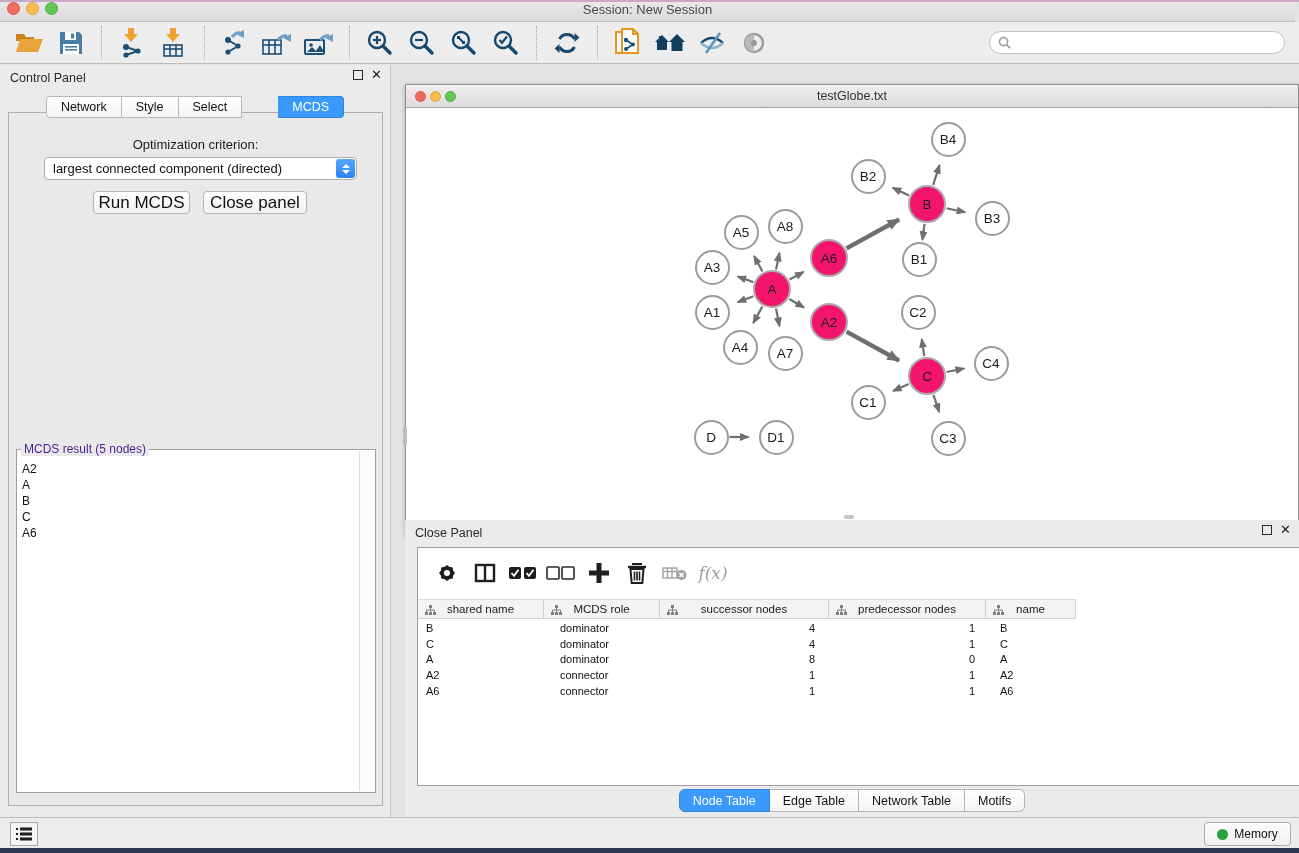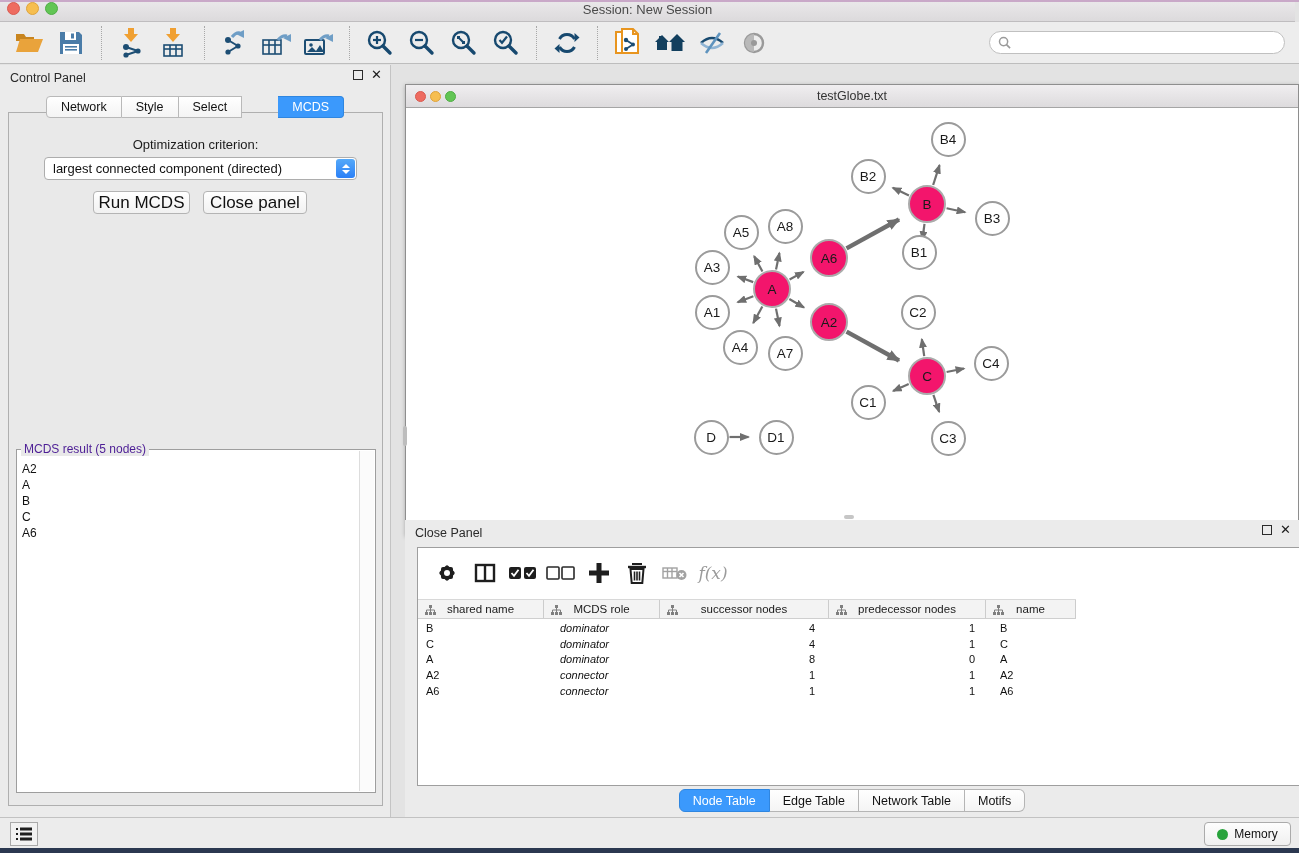--- a/index.html
+++ b/index.html
@@ -94,21 +94,21 @@
   .fx-label { font-family:"DejaVu Serif",serif; font-style:italic; font-size:17px; color:#9B9B9B; }
   #thead { position:absolute; left:0; top:51px; width:658px; height:20px; background:#F3F3F3;
     border-top:1px solid #D8D8D8; border-bottom:1px solid #CFCFCF; display:flex; }
   .hcell { position:relative; height:100%; display:flex; align-items:center; justify-content:center;
     font-size:11.5px; color:#1A1A1A; border-right:1px solid #CCC; }
   .hcell svg { position:absolute; left:7px; top:5px; }
   #tbody { position:absolute; left:0; top:72px; right:0; }
   .trow { height:15.8px; display:flex; font-size:11px; color:#111; }
   .tcell { height:100%; display:flex; align-items:center; }
   .c0{width:126px; padding-left:8px;}
-  .c1{width:116px; padding-left:16px;font-style:italic;}
+  .c1{width:116px; padding-left:16px;}
   .c2{width:169px; justify-content:flex-end; padding-right:14px;}
   .c3{width:157px; justify-content:flex-end; padding-right:11px;}
   .c4{width:90px; padding-left:14px;}
 
   #table-tabs { position:absolute; left:0; right:0; top:269px; display:flex; justify-content:center; }
   .t-tab { height:23px; padding:0 13px; display:flex; align-items:center; font-size:12.5px;
     background:linear-gradient(#FFFFFF,#F4F4F4); border:1px solid #B5B5B5; border-left:none; color:#111; }
   .t-tab:first-child { border-left:1px solid #B5B5B5; border-radius:6px 0 0 6px; }
   .t-tab:last-child { border-radius:0 6px 6px 0; }
   .t-tab.active { background:#3B99FC; color:#FFF; border-color:#2F86E0; }
@@ -367,21 +367,21 @@
         <line x1="323.5" y1="329" x2="342.5" y2="329" stroke="#6F6F6F" stroke-width="2.2" marker-end="url(#arr)"></line>
       </svg>
   <div class="gnode" style="left: 524.5px; top: 13.5px; height: 35px; width: 35px;">B4</div>
       <div class="gnode" style="left: 444.5px; top: 50.5px; height: 35px; width: 35px;">B2</div>
       <div class="gnode sel" style="left: 502px; top: 77px; height: 38px; width: 38px;">B</div>
       <div class="gnode" style="left: 568.5px; top: 92.5px; height: 35px; width: 35px;">B3</div>
       <div class="gnode" style="left: 317.5px; top: 106.5px; height: 35px; width: 35px;">A5</div>
       <div class="gnode" style="left: 361.5px; top: 100.5px; height: 35px; width: 35px;">A8</div>
       <div class="gnode" style="left: 288.5px; top: 141.5px; height: 35px; width: 35px;">A3</div>
       <div class="gnode sel" style="left: 404px; top: 131px; height: 38px; width: 38px;">A6</div>
-      <div class="gnode" style="left: 495.5px; top: 127px; height: 35px; width: 35px;">B1</div>
+      <div class="gnode" style="left: 495.5px; top: 134px; height: 35px; width: 35px;">B1</div>
       <div class="gnode sel" style="left: 347px; top: 162px; height: 38px; width: 38px;">A</div>
       <div class="gnode" style="left: 288.5px; top: 186.5px; height: 35px; width: 35px;">A1</div>
       <div class="gnode" style="left: 494.5px; top: 186.5px; height: 35px; width: 35px;">C2</div>
       <div class="gnode sel" style="left: 404px; top: 195px; height: 38px; width: 38px;">A2</div>
       <div class="gnode" style="left: 316.5px; top: 221.5px; height: 35px; width: 35px;">A4</div>
       <div class="gnode" style="left: 361.5px; top: 227.5px; height: 35px; width: 35px;">A7</div>
       <div class="gnode sel" style="left: 502px; top: 249px; height: 38px; width: 38px;">C</div>
       <div class="gnode" style="left: 567.5px; top: 237.5px; height: 35px; width: 35px;">C4</div>
       <div class="gnode" style="left: 444.5px; top: 276.5px; height: 35px; width: 35px;">C1</div>
       <div class="gnode" style="left: 287.5px; top: 311.5px; height: 35px; width: 35px;">D</div>

